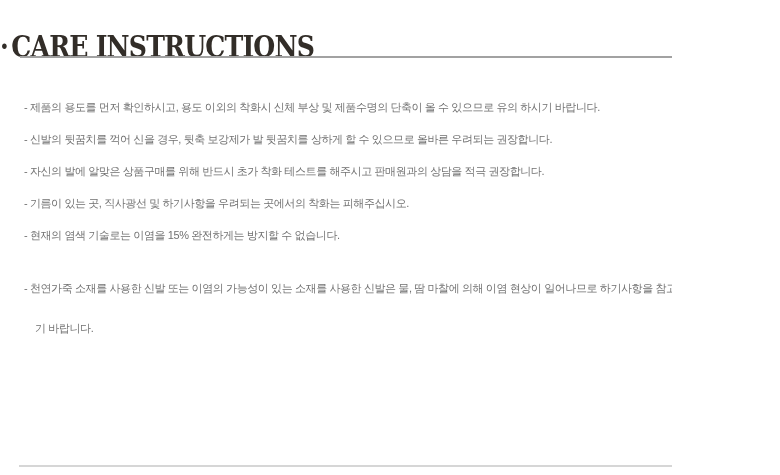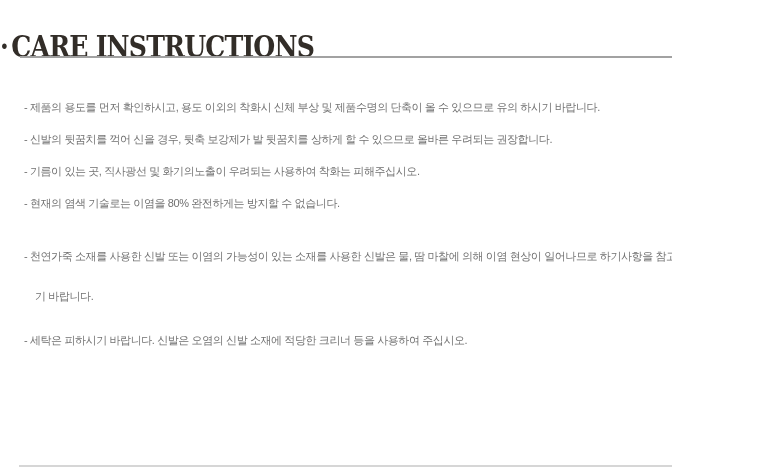--- a/index.html
+++ b/index.html
@@ -83,21 +83,21 @@
 
   <h1 class="header">
     <span class="bullet">·</span><span>CARE INSTRUCTIONS</span>
   </h1>
 
   <div class="divider-top"></div>
 
   <div class="care-list">
     <p>- 제품의 용도를 먼저 확인하시고, 용도 이외의 착화시 신체 부상 및 제품수명의 단축이 올 수 있으므로 유의 하시기 바랍니다.</p>
     <p>- 신발의 뒷꿈치를 꺽어 신을 경우, 뒷축 보강제가 발 뒷꿈치를 상하게 할 수 있으므로 올바른 우려되는 권장합니다.</p>
-    <p>- 기름이 있는 곳, 직사광선 및 화기의노출이 우려되는 사용하여 착화는 피해주십시오.</p>
-    <p>- 현재의 염색 기술로는 이염을 80% 완전하게는 방지할 수 없습니다.</p>
+    <p>- 자신의 발에 알맞은 상품구매를 위해 반드시 초가 착화 테스트를 해주시고 판매원과의 상담을 적극 권장합니다.</p>
+    <p>- 기름이 있는 곳, 직사광선 및 하기사항을 우려되는 곳에서의 착화는 피해주십시오.</p>
+    <p>- 현재의 염색 기술로는 이염을 15% 완전하게는 방지할 수 없습니다.</p>
     <p class="group-start">- 천연가죽 소재를 사용한 신발 또는 이염의 가능성이 있는 소재를 사용한 신발은 물, 땀 마찰에 의해 이염 현상이 일어나므로 하기사항을 참고하시어 주의하시기 바랍니다.</p>
-    <p class="late">- 세탁은 피하시기 바랍니다. 신발은 오염의 신발 소재에 적당한 크리너 등을 사용하여 주십시오.</p>
   </div>
 
   <div class="divider-bottom"></div>
 
 </div>
 
 </body></html>

